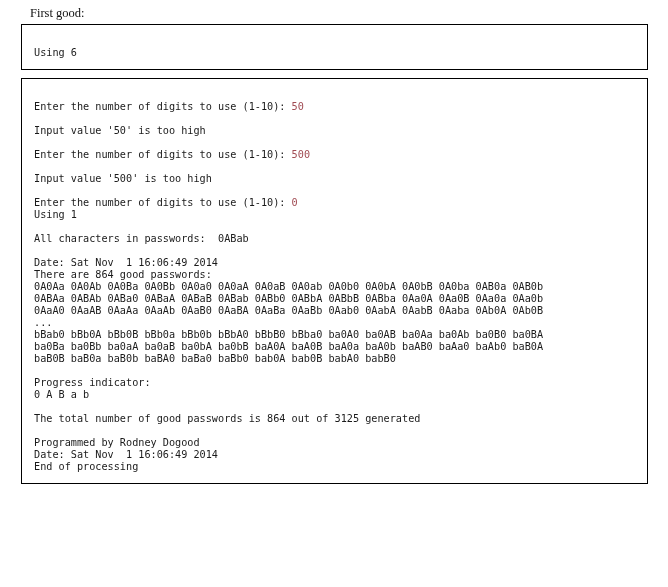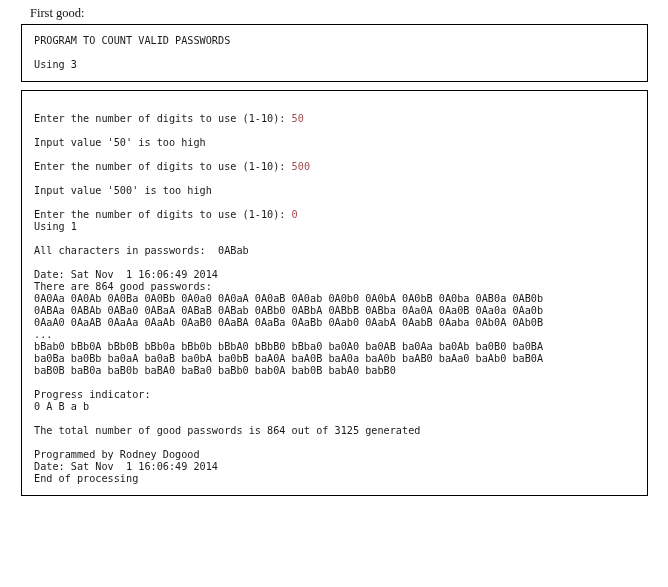--- a/index.html
+++ b/index.html
@@ -59,20 +59,20 @@
   }
 </style>
 </head>
 <body>
 
 <div class="page">
 
   <div class="caption">First good:</div>
 
   <div class="console-box first">
-    <div class="console" id="console-1"><div class="line"><span>PROGRAM TO COUNT VALID PASSWORDS</span></div><div class="line blank">&nbsp;</div><div class="line"><span>Using 3</span></div></div>
+    <div class="console" id="console-1"><div class="line blank">&nbsp;</div><div class="line"><span>Using 6</span></div></div>
   </div>
 
   <div class="console-box second">
     <div class="console" id="console-2"><div class="line blank">&nbsp;</div><div class="line"><span>Enter the number of digits to use (1-10): </span><span class="input-val" style="color: rgb(160, 74, 82);">50</span></div><div class="line blank">&nbsp;</div><div class="line"><span>Input value '50' is too high</span></div><div class="line blank">&nbsp;</div><div class="line"><span>Enter the number of digits to use (1-10): </span><span class="input-val" style="color: rgb(160, 74, 82);">500</span></div><div class="line blank">&nbsp;</div><div class="line"><span>Input value '500' is too high</span></div><div class="line blank">&nbsp;</div><div class="line"><span>Enter the number of digits to use (1-10): </span><span class="input-val" style="color: rgb(160, 74, 82);">0</span></div><div class="line"><span>Using 1</span></div><div class="line blank">&nbsp;</div><div class="line"><span>All characters in passwords:  0ABab</span></div><div class="line blank">&nbsp;</div><div class="line"><span>Date: Sat Nov  1 16:06:49 2014</span></div><div class="line"><span>There are 864 good passwords:</span></div><div class="line"><span>0A0Aa 0A0Ab 0A0Ba 0A0Bb 0A0a0 0A0aA 0A0aB 0A0ab 0A0b0 0A0bA 0A0bB 0A0ba 0AB0a 0AB0b</span></div><div class="line"><span>0ABAa 0ABAb 0ABa0 0ABaA 0ABaB 0ABab 0ABb0 0ABbA 0ABbB 0ABba 0Aa0A 0Aa0B 0Aa0a 0Aa0b</span></div><div class="line"><span>0AaA0 0AaAB 0AaAa 0AaAb 0AaB0 0AaBA 0AaBa 0AaBb 0Aab0 0AabA 0AabB 0Aaba 0Ab0A 0Ab0B</span></div><div class="line"><span>...</span></div><div class="line"><span>bBab0 bBb0A bBb0B bBb0a bBb0b bBbA0 bBbB0 bBba0 ba0A0 ba0AB ba0Aa ba0Ab ba0B0 ba0BA</span></div><div class="line"><span>ba0Ba ba0Bb ba0aA ba0aB ba0bA ba0bB baA0A baA0B baA0a baA0b baAB0 baAa0 baAb0 baB0A</span></div><div class="line"><span>baB0B baB0a baB0b baBA0 baBa0 baBb0 bab0A bab0B babA0 babB0</span></div><div class="line blank">&nbsp;</div><div class="line"><span>Progress indicator:</span></div><div class="line"><span>0 A B a b</span></div><div class="line blank">&nbsp;</div><div class="line"><span>The total number of good passwords is 864 out of 3125 generated</span></div><div class="line blank">&nbsp;</div><div class="line"><span>Programmed by Rodney Dogood</span></div><div class="line"><span>Date: Sat Nov  1 16:06:49 2014</span></div><div class="line"><span>End of processing</span></div></div>
   </div>
 
 </div>
 
 </body></html>

